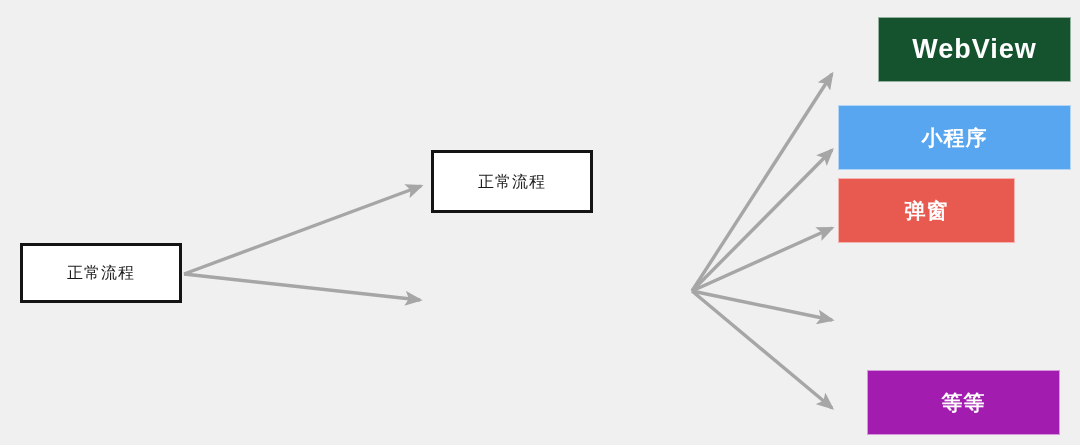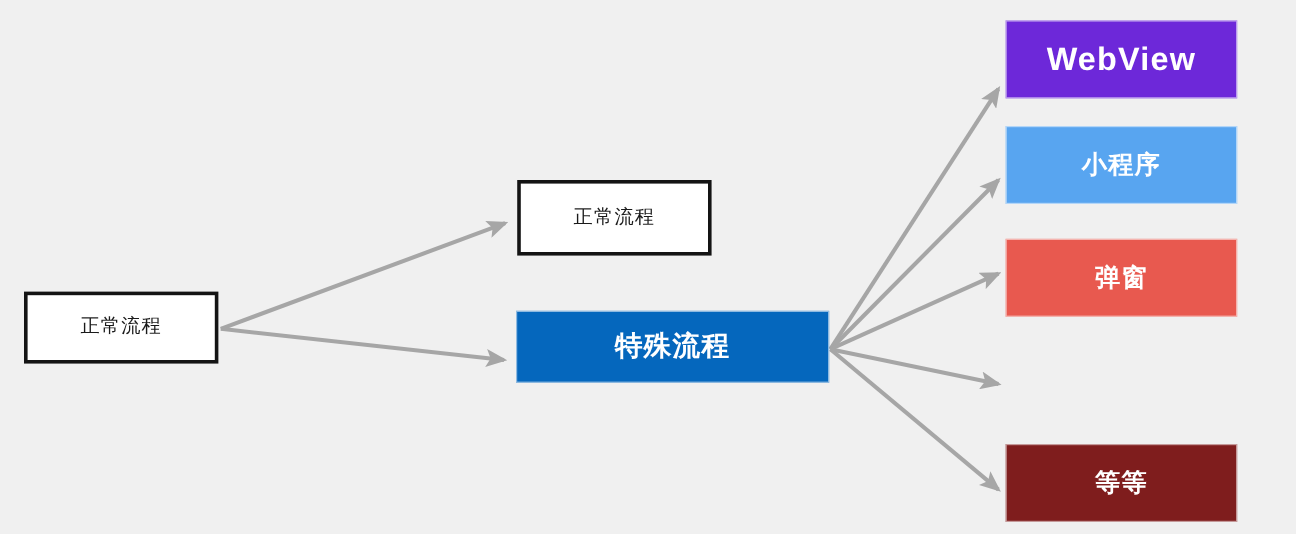--- a/index.html
+++ b/index.html
@@ -54,23 +54,23 @@
     border: 1px solid rgba(255,255,255,0.55);
   }
 
   
   #node-start   { left: 20px;  top: 243px; width: 162px; height: 60px; }
   #node-normal  { left: 431px; top: 150px; width: 162px; height: 63px; }
   #node-special { left: 430px; top: 259px; width: 261px; height: 60px;
                   font-size: 23px; }
   #node-webview { left: 838px; top: 17px;  width: 193px; height: 65px;
                   font-size: 27px; }
-  #node-miniapp { left: 838px; top: 105px; width: 193px; height: 65px;
+  #node-miniapp { left: 838px; top: 105px; width: 233px; height: 65px;
                   font-size: 21px; }
-  #node-popup   { left: 838px; top: 199px; width: 193px; height: 65px;
+  #node-popup   { left: 838px; top: 178px; width: 177px; height: 65px;
                   font-size: 21px; }
   #node-abort   { left: 838px; top: 282px; width: 193px; height: 65px;
                   font-size: 21px; }
   #node-etc     { left: 838px; top: 370px; width: 193px; height: 65px;
                   font-size: 21px; }
 </style>
 </head>
 <body>
 
 <div id="diagram-canvas">
@@ -98,34 +98,31 @@
   </svg>
 
   <div class="node node-outline" id="node-start">
     <span>正常流程</span>
   </div>
 
   <div class="node node-outline" id="node-normal">
     <span>正常流程</span>
   </div>
 
-  <div class="node node-filled" id="node-special" style="background:#0567bd;">
-    <span>特殊流程</span>
-  </div>
 
-  <div class="node node-filled" id="node-webview" style="background:#6d28d9;">
+  <div class="node node-filled" id="node-webview" style="background:#14532d;margin-left:40px;">
     <span>WebView</span>
   </div>
 
   <div class="node node-filled" id="node-miniapp" style="background:#58a5f0;">
     <span>小程序</span>
   </div>
 
   <div class="node node-filled" id="node-popup" style="background:#e8594f;">
     <span>弹窗</span>
   </div>
 
 
-  <div class="node node-filled" id="node-etc" style="background:#7f1d1d;">
+  <div class="node node-filled" id="node-etc" style="background:#a21caf;margin-left:29px;">
     <span>等等</span>
   </div>
 
 </div>
 
 </body></html>

